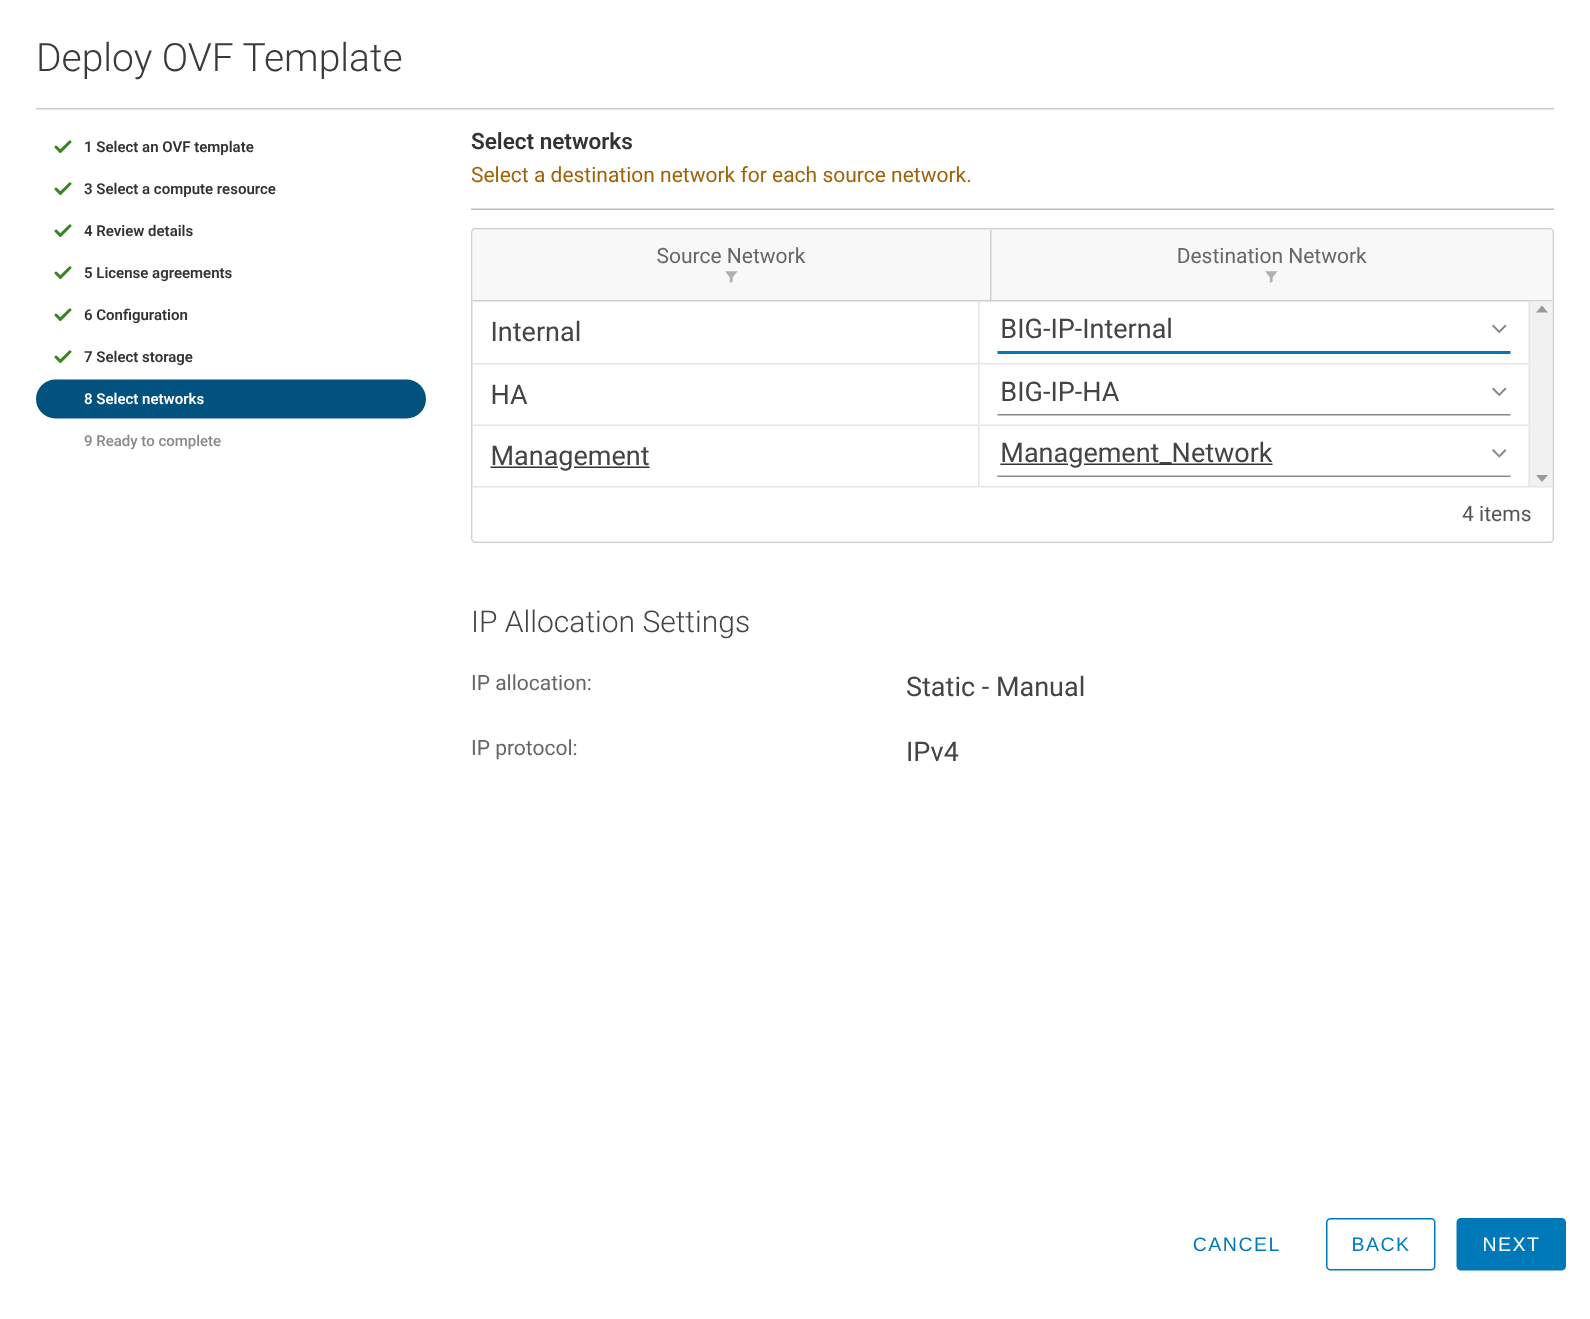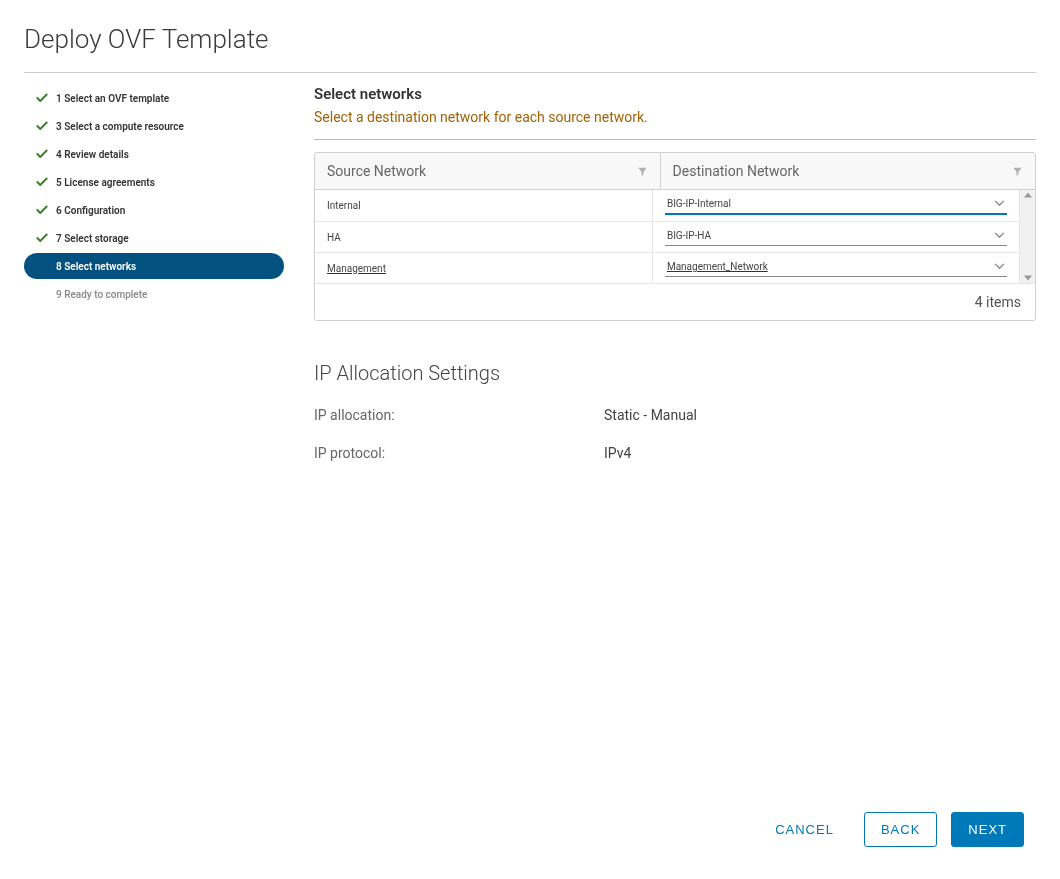--- a/index.html
+++ b/index.html
@@ -96,20 +96,21 @@
     .col-source { flex: 0 0 48%; }
     .col-dest { flex: 1; }
     .header-cell {
       display: flex;
       align-items: center;
       justify-content: space-between;
       padding: 10px 12px;
       font-size: 14px;
       color: #666;
       border-right: 1px solid #d0d0d0;
+      flex-direction: column;
     }
     .header-cell:last-child { border-right: none; }
     .filter-icon {
       color: #b0b0b0;
       font-size: 12px;
       cursor: pointer;
     }
     .filter-icon svg { display:block; }
     .net-body {
       position: relative;
@@ -122,21 +123,21 @@
     }
     .net-row {
       display: flex;
       border-bottom: 1px solid #e6e6e6;
     }
     .net-row:last-child { border-bottom: none; text-decoration: underline; }
     .net-cell {
       padding: 8px 12px;
       display: flex;
       align-items: center;
-      font-size: 10px;
+      font-size: 18px;
       color: #444;
     }
     .net-cell.col-source { border-right: 1px solid #e6e6e6; }
     .net-cell.col-dest { padding: 6px 12px; }
     .dest-select {
       display: flex;
       justify-content: space-between;
       align-items: center;
       width: 100%;
       border-bottom: 1px solid #888;
@@ -188,25 +189,25 @@
       display: flex;
       margin-bottom: 22px;
     }
     .kv-label {
       width: 290px;
       color: #666;
       font-size: 14px;
     }
     .kv-value {
       color: #444;
-      font-size: 14px;
+      font-size: 18px;
     }
     .footer-buttons {
       position: absolute;
-      right: 36px;
+      right: 16px;
       bottom: 32px;
       display: flex;
       gap: 14px;
       align-items: center;
     }
     .btn {
       font-size: 13px;
       letter-spacing: 1px;
       padding: 9px 16px;
       border-radius: 3px;

